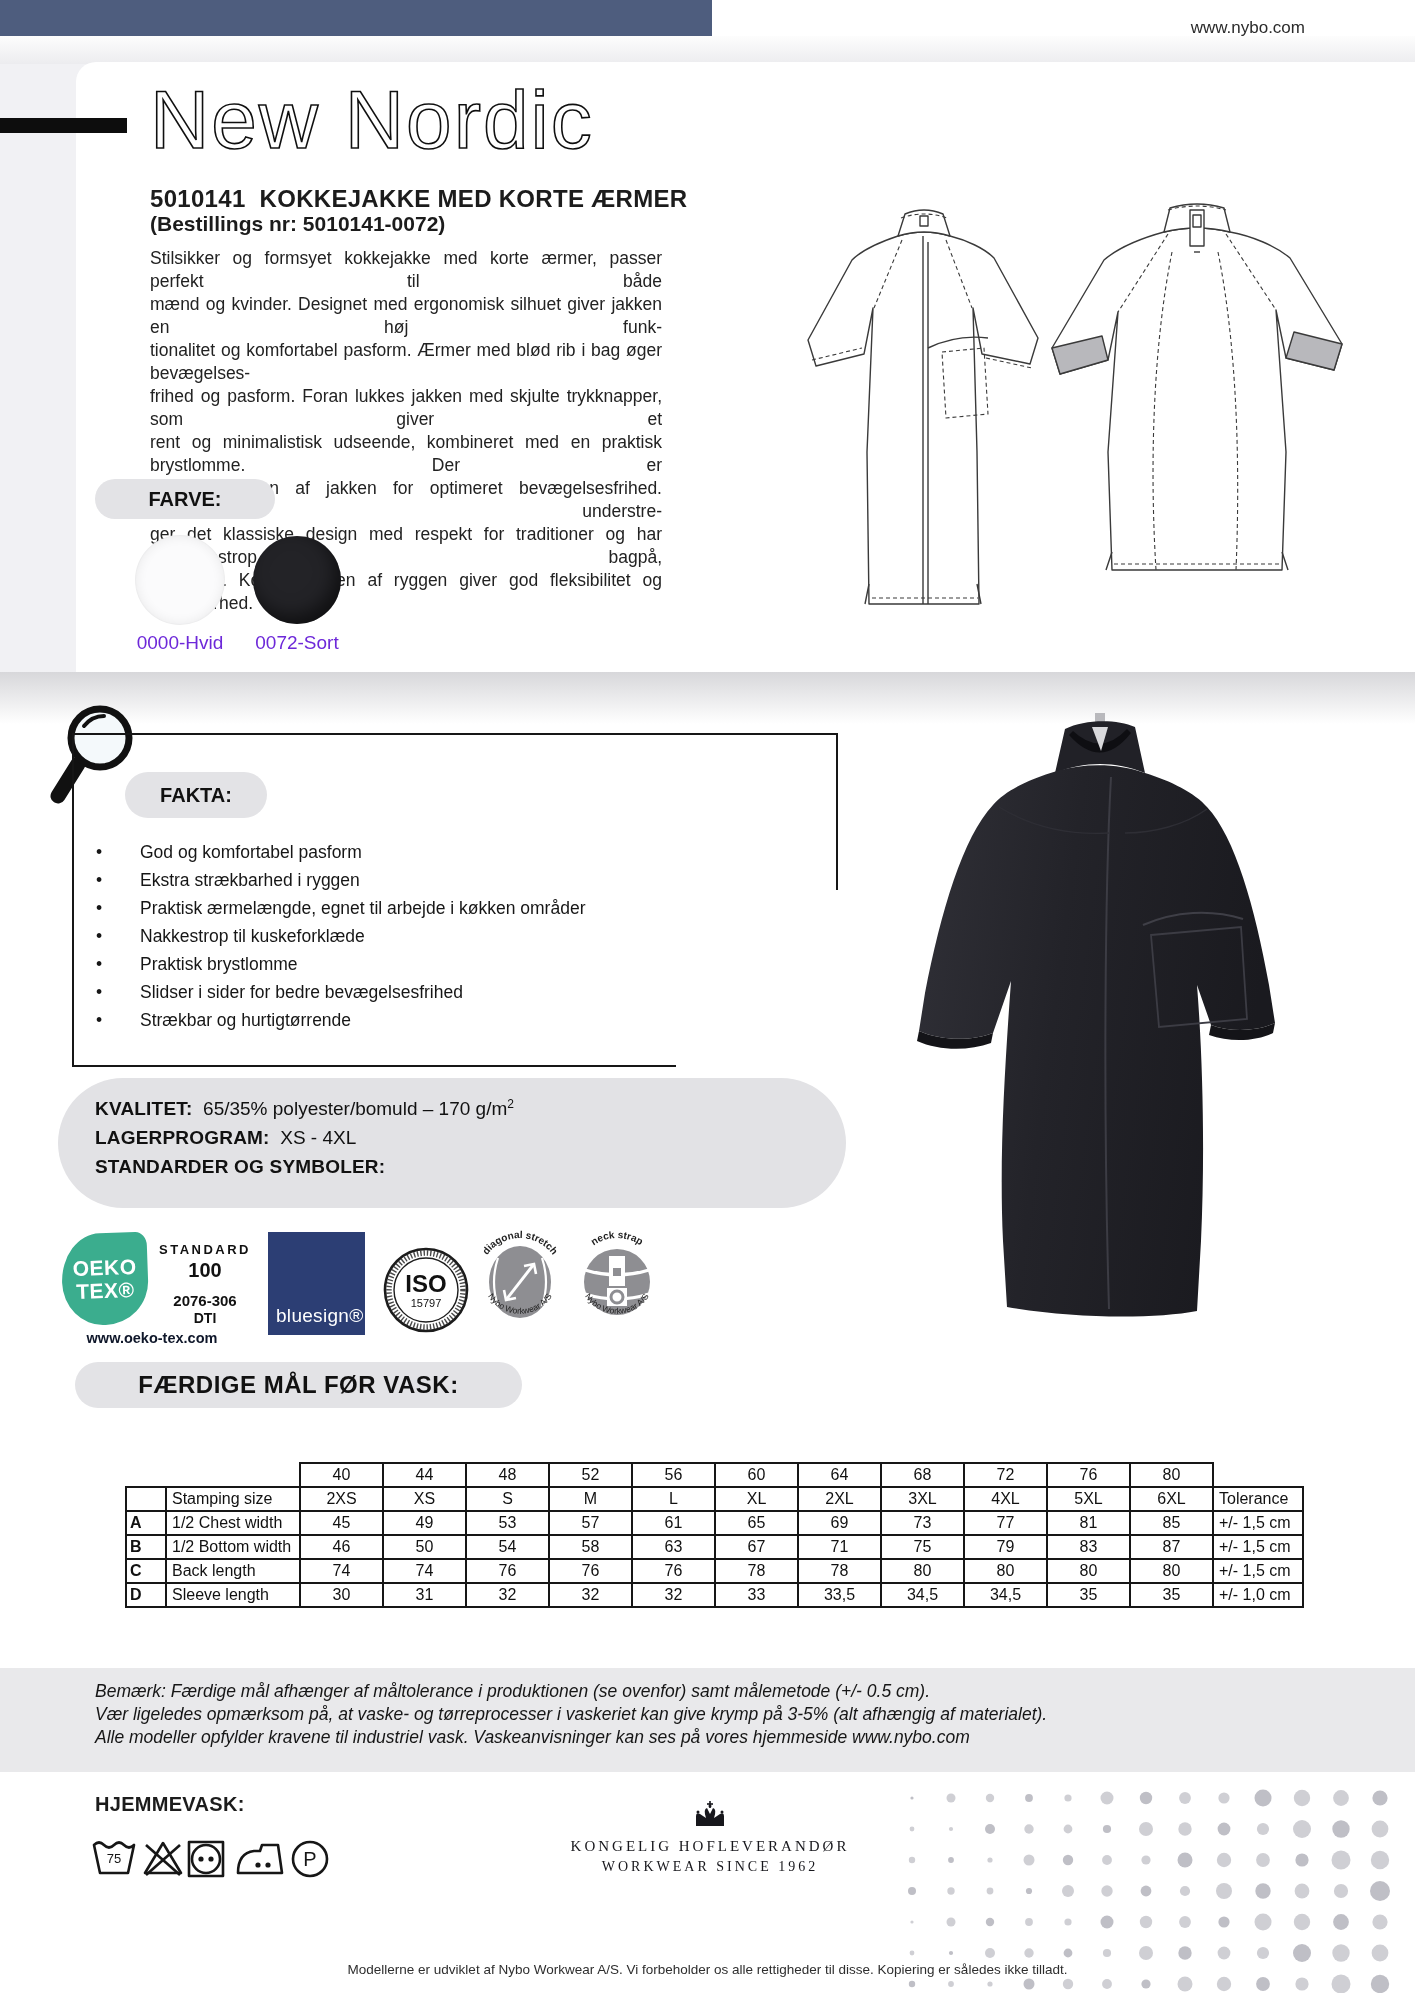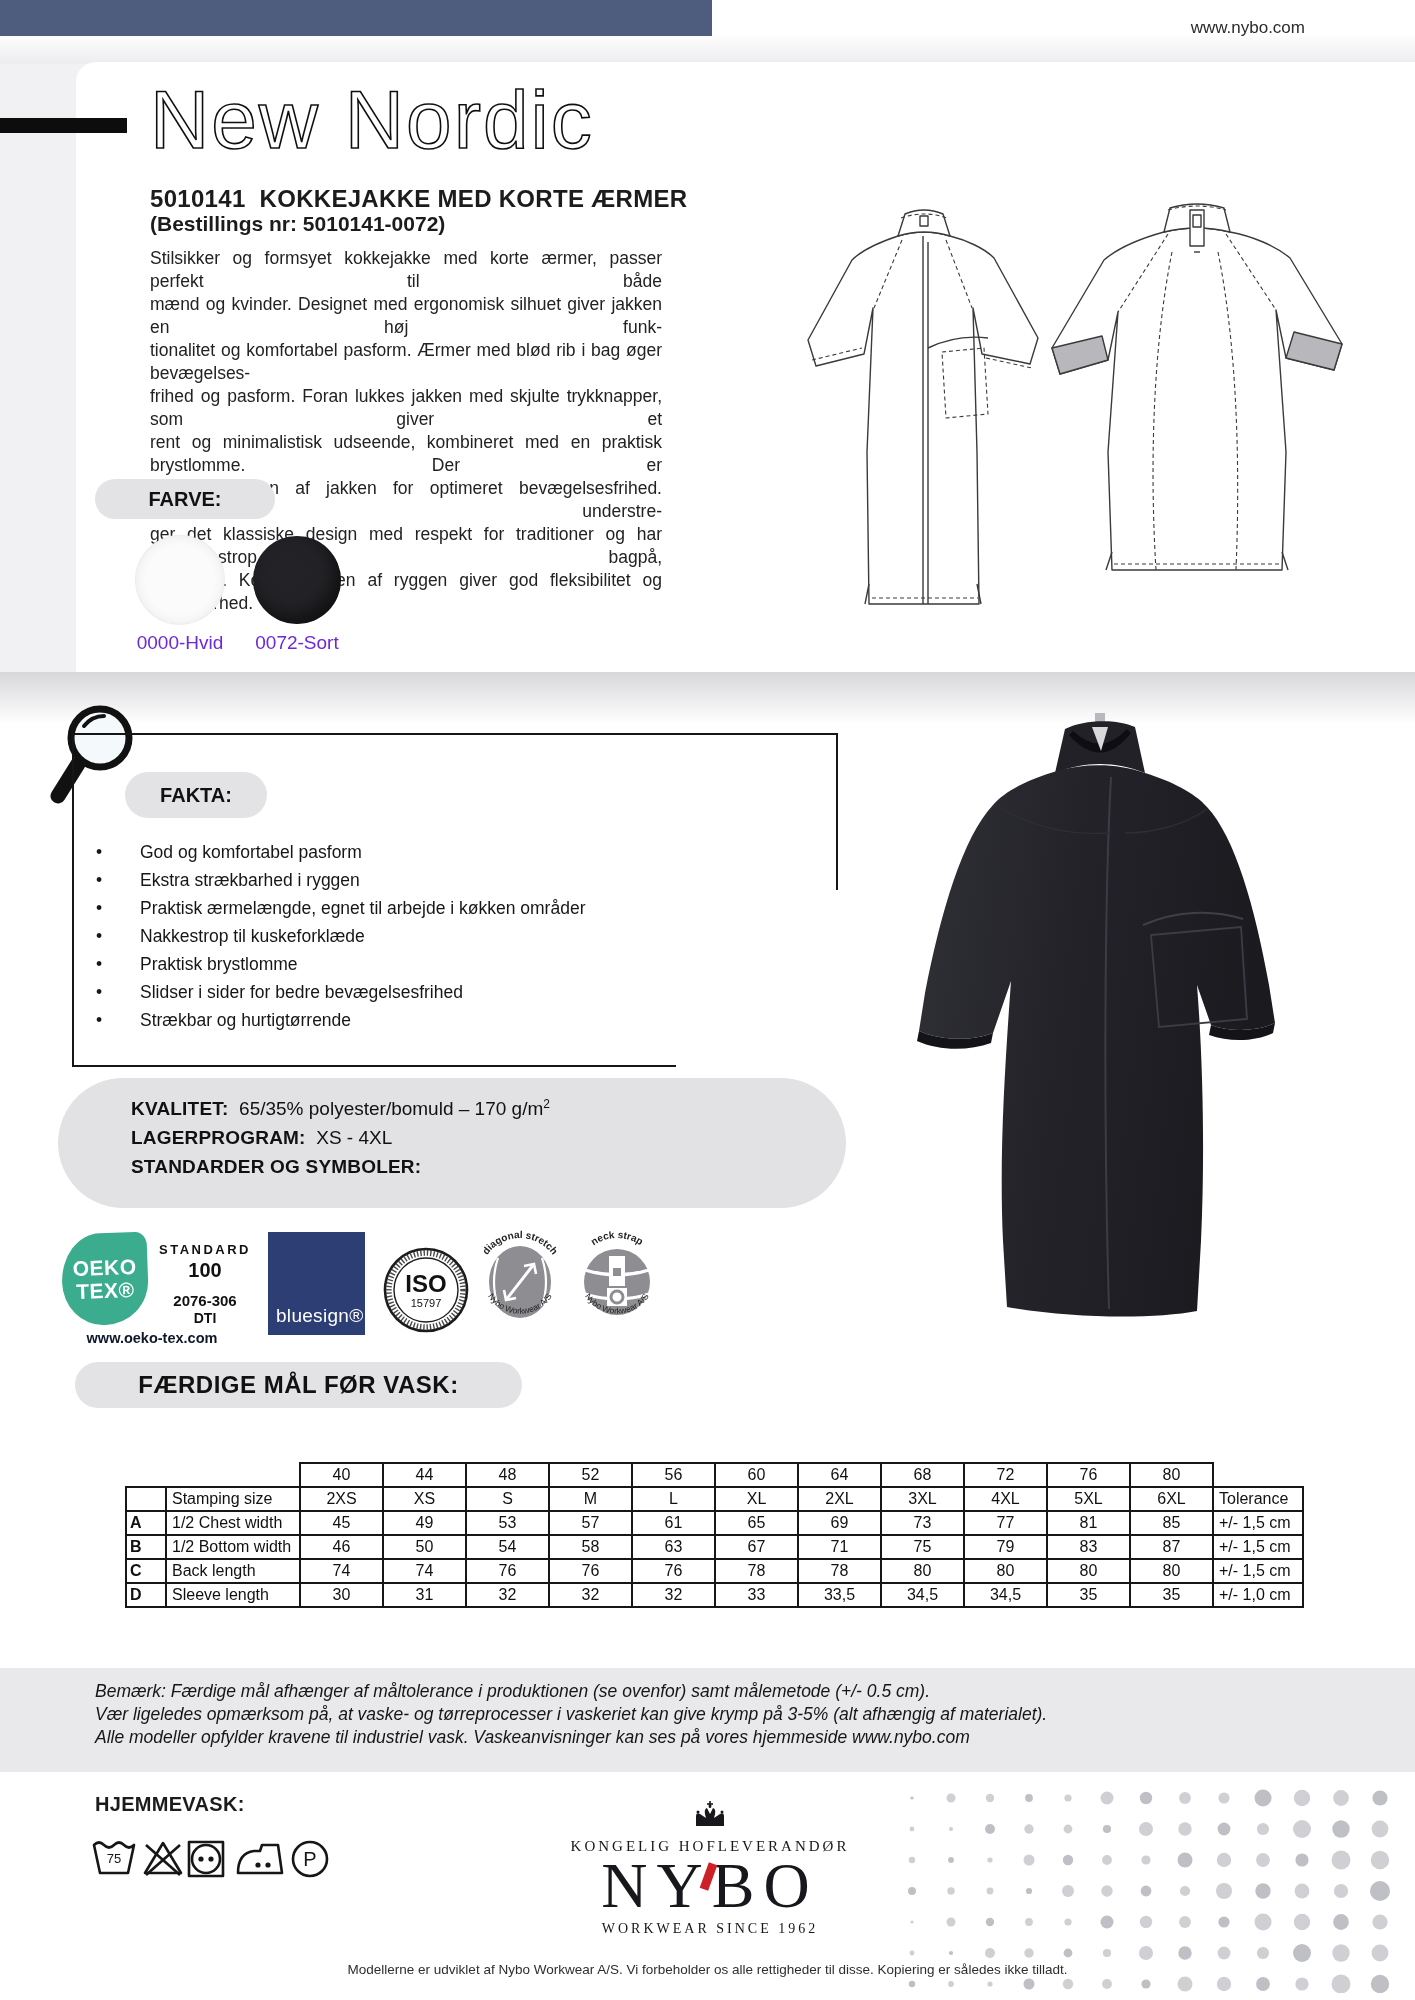--- a/index.html
+++ b/index.html
@@ -53,21 +53,21 @@
   .fakta-top{left:72px;top:733px;width:766px;height:2px;}
   .fakta-left{left:72px;top:733px;width:2px;height:334px;}
   .fakta-bottom{left:72px;top:1065px;width:604px;height:2px;}
   .fakta-right{left:836px;top:733px;width:2px;height:157px;}
   .fakta-list{left:88px;top:838px;width:600px;margin:0;padding:0;list-style:none;}
   .fakta-list li{font-size:17.5px;line-height:28px;color:#161616;padding-left:52px;position:relative;}
   .fakta-list li::before{content:"•";position:absolute;left:8px;top:0;}
 
   
   .kvalitet{left:58px;top:1078px;width:788px;height:130px;background:#e2e2e5;border-radius:65px;}
-  .kv-text{left:95px;top:1090px;font-size:19px;line-height:29px;color:#111;margin-left:36px;}
+  .kv-text{left:95px;top:1090px;font-size:19px;line-height:29px;color:#111;}
   .kv-text b{letter-spacing:.2px;}
   sup{font-size:12px;}
 
   
   .oeko{left:62px;top:1233px;width:86px;height:92px;background:#3bad8e;
     border-radius:48% 14% 54% 50% / 56% 16% 50% 50%;transform:rotate(-2deg);
     display:flex;flex-direction:column;align-items:center;justify-content:center;
     color:#fff;font-weight:bold;font-size:21px;line-height:23px;letter-spacing:.5px;}
   .std-block{left:150px;top:1242px;width:110px;text-align:center;color:#111;}
   .std-word{font-size:13px;font-weight:bold;letter-spacing:2.5px;}
@@ -454,24 +454,20 @@
 <div class="abs nybo-block">
   <svg width="44" height="30" viewBox="0 0 44 30">
     <path d="M8,26 L8,16 Q8,12 12,14 L18,18 Q15,9 19,8 L22,14 L25,8 Q29,9 26,18 L32,14 Q36,12 36,16 L36,26 Z" fill="#17171c"></path>
     <line x1="22" y1="1" x2="22" y2="8" stroke="#17171c" stroke-width="1.6"></line>
     <line x1="19" y1="4" x2="25" y2="4" stroke="#17171c" stroke-width="1.6"></line>
     <circle cx="10" cy="12" r="1.5" fill="#17171c"></circle>
       <circle cx="22" cy="6" r="1.5" fill="#17171c"></circle>
     <circle cx="34" cy="12" r="1.5" fill="#17171c"></circle>
   </svg>
   <div class="kongelig">KONGELIG HOFLEVERANDØR</div>
-  <div class="nybo-word">
-    <span>NYBO</span>
-    <span class="nybo-red"></span>
-  </div>
   <div class="since">WORKWEAR SINCE 1962</div>
 </div>
 
 <div class="abs footer-text">Modellerne er udviklet af Nybo Workwear A/S. Vi forbeholder os alle rettigheder til disse. Kopiering er således ikke tilladt.</div>
 
 <svg class="abs dots" width="505" height="205" viewBox="0 0 505 205" id="dots-svg">
     <circle cx="10" cy="10" r="1.6" fill="#bfbfc6"></circle>
     <circle cx="49" cy="10" r="4.5" fill="#cfcfd4"></circle>
     <circle cx="88" cy="10" r="4.2" fill="#cfcfd4"></circle>
     <circle cx="127" cy="10" r="3.9" fill="#bfbfc6"></circle>

